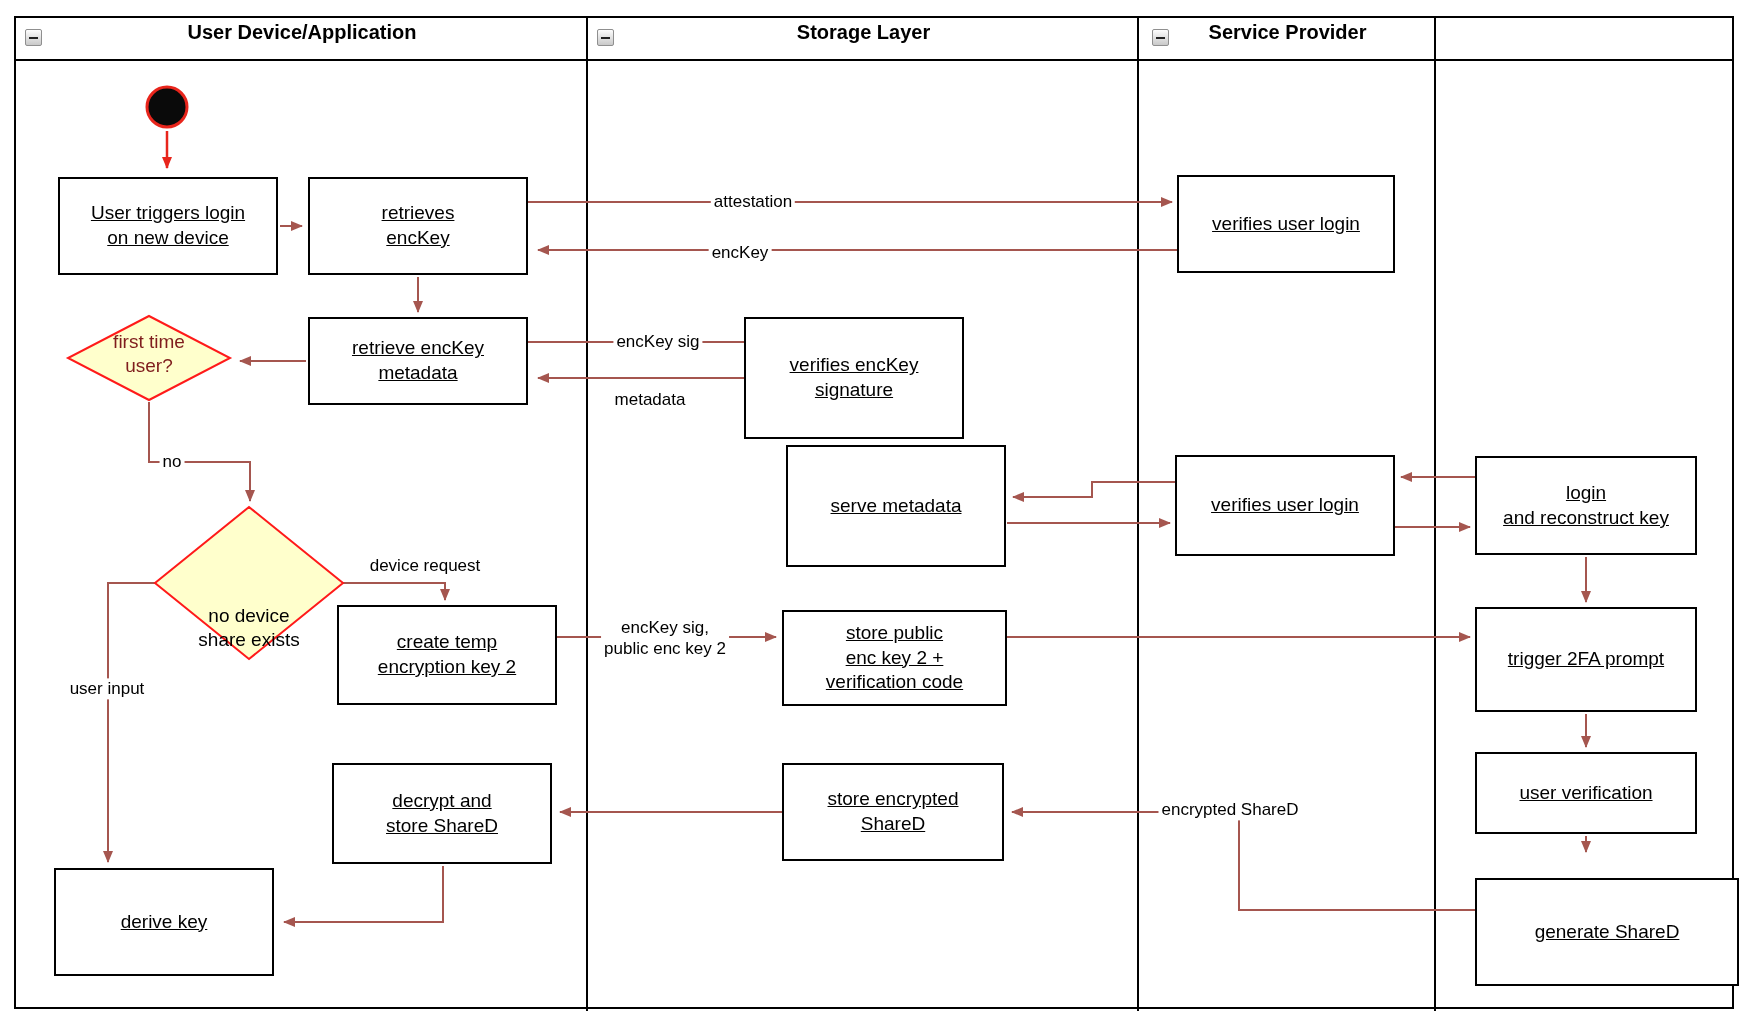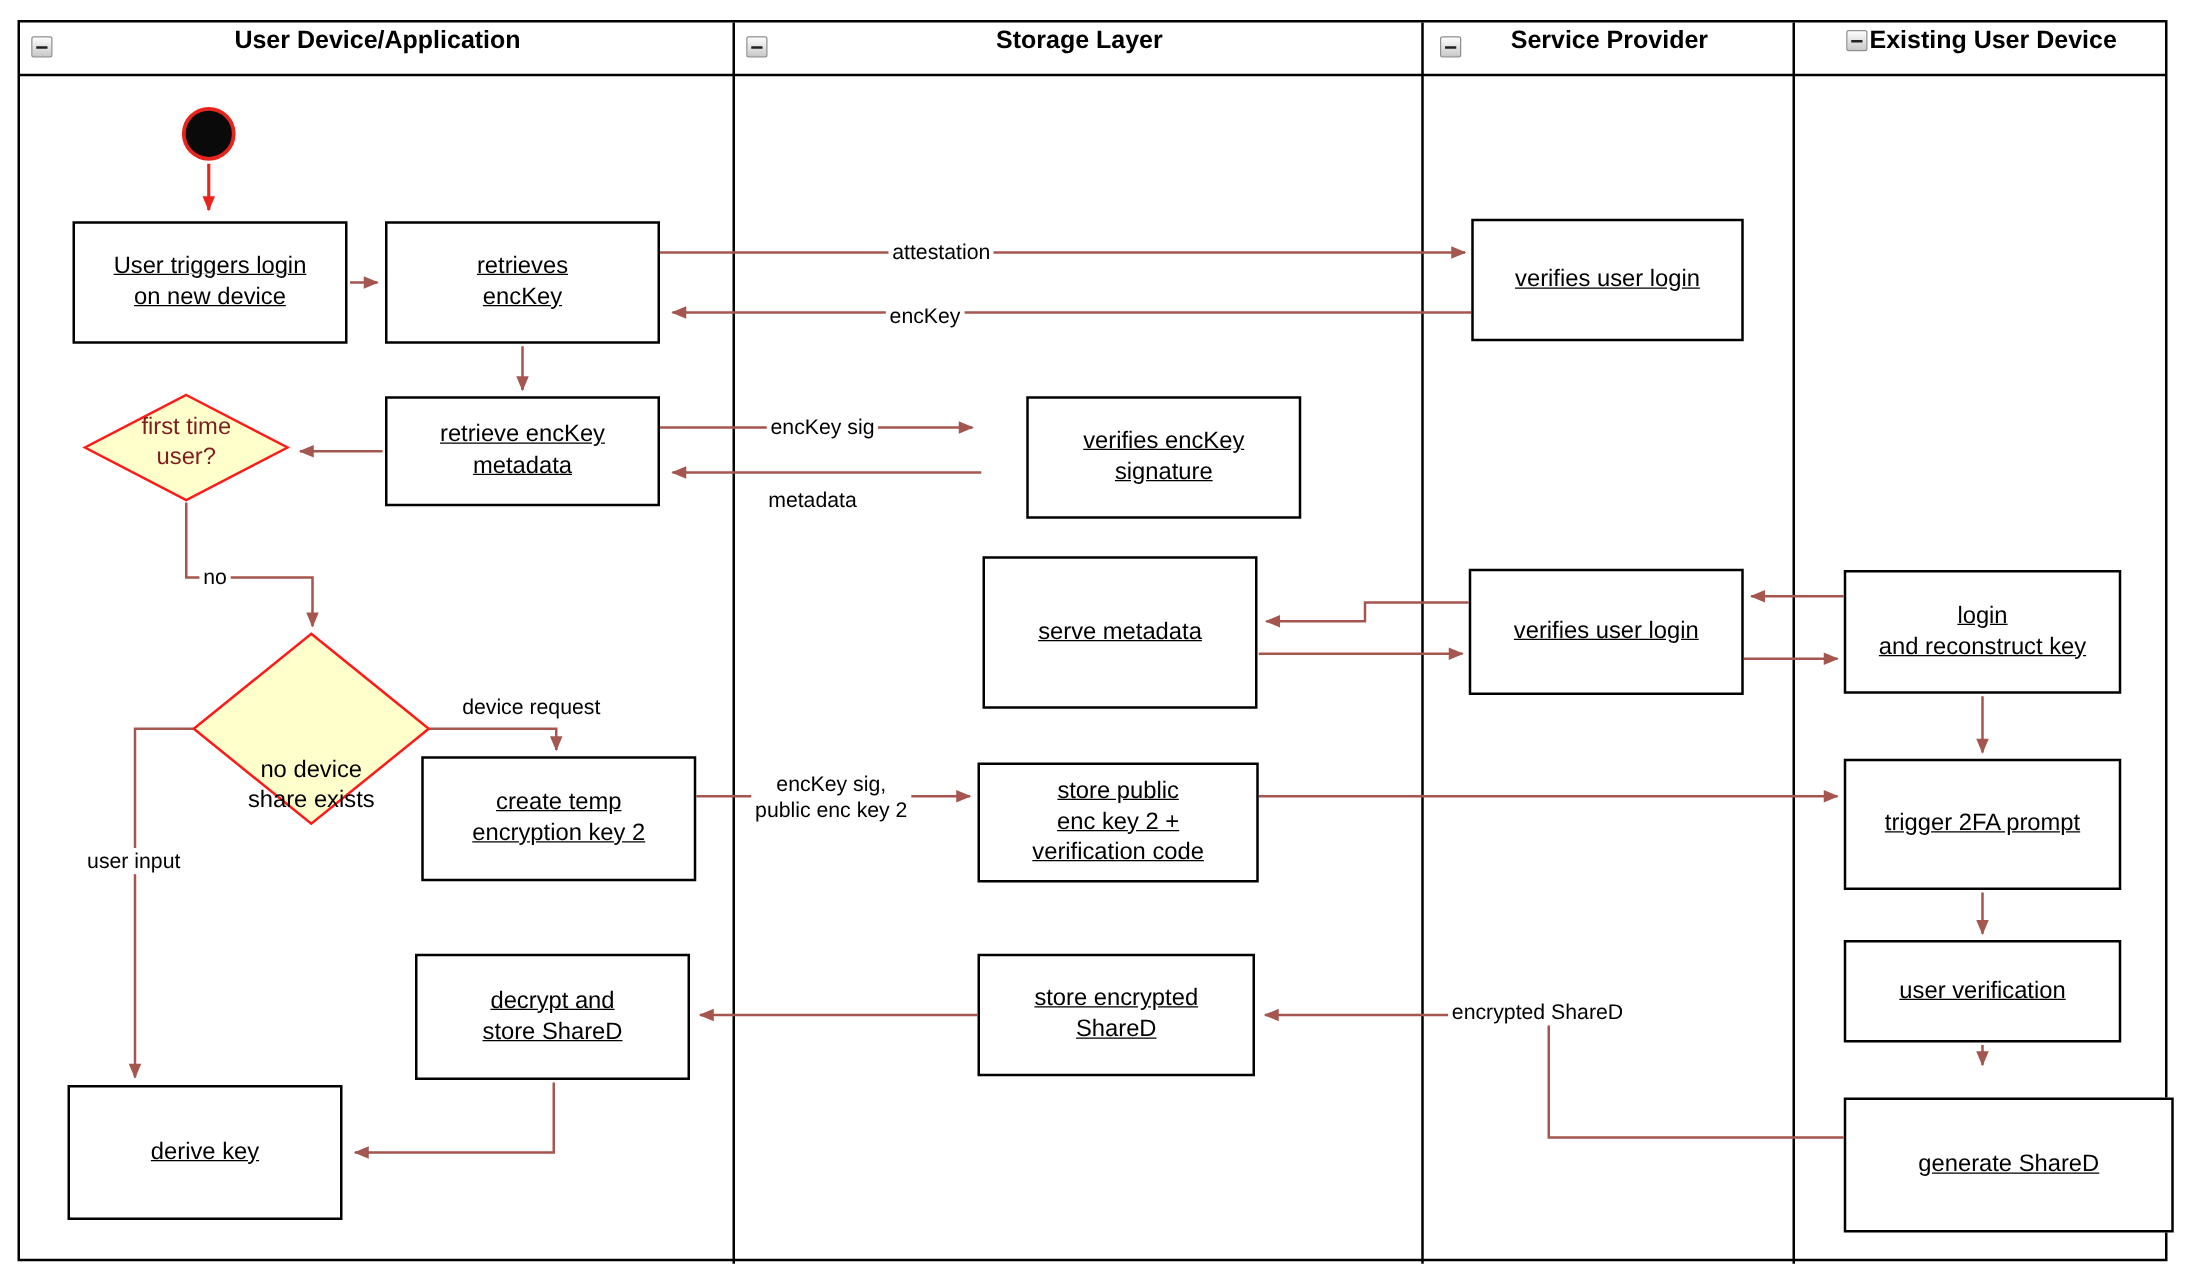--- a/index.html
+++ b/index.html
@@ -50,26 +50,20 @@
       <span class="collapse" style="left:13px">
           <span class="minus"></span>
         </span>
       <span class="htitle">Service Provider</span>
     </div>
     <div class="hcell" style="left:572px;width:551px">
       <span class="collapse">
           <span class="minus"></span>
         </span>
       <span class="htitle">Storage Layer</span>
-    </div>
-    <div class="hcell" style="left:1420px;width:298px">
-      <span class="collapse inline">
-          <span class="minus"></span>
-        </span>
-      <span class="htitle">Existing User Device</span>
     </div>
   </div>
 
   <svg id="svgedges" width="1756" height="1026" viewBox="0 0 1756 1026">
     <defs>
       <marker id="ah" markerUnits="userSpaceOnUse" markerWidth="14" markerHeight="12" refX="12" refY="6" orient="auto">
         <path d="M1,1 L13,6 L1,11 Z" fill="#a5564f"></path>
       </marker>
       <marker id="ahred" markerUnits="userSpaceOnUse" markerWidth="14" markerHeight="12" refX="12" refY="6" orient="auto">
         <path d="M1,1 L13,6 L1,11 Z" fill="#e8251c"></path>
@@ -117,21 +111,21 @@
 on new device</span>
       </div>
     <div class="node" style="left:308px;top:177px;width:220px;height:98px">
         <span>retrieves
 encKey</span>
       </div>
     <div class="node" style="left:308px;top:317px;width:220px;height:88px">
         <span>retrieve encKey
 metadata</span>
       </div>
-    <div class="node" style="left:821px;top:317px;width:220px;height:98px">
+    <div class="node" style="left:744px;top:317px;width:220px;height:122px">
         <span>verifies encKey
 signature</span>
       </div>
     <div class="node" style="left:1177px;top:175px;width:218px;height:98px">
         <span>verifies user login</span>
       </div>
     <div class="node" style="left:786px;top:445px;width:220px;height:122px">
         <span>serve metadata</span>
       </div>
     <div class="node" style="left:1175px;top:455px;width:220px;height:101px">

